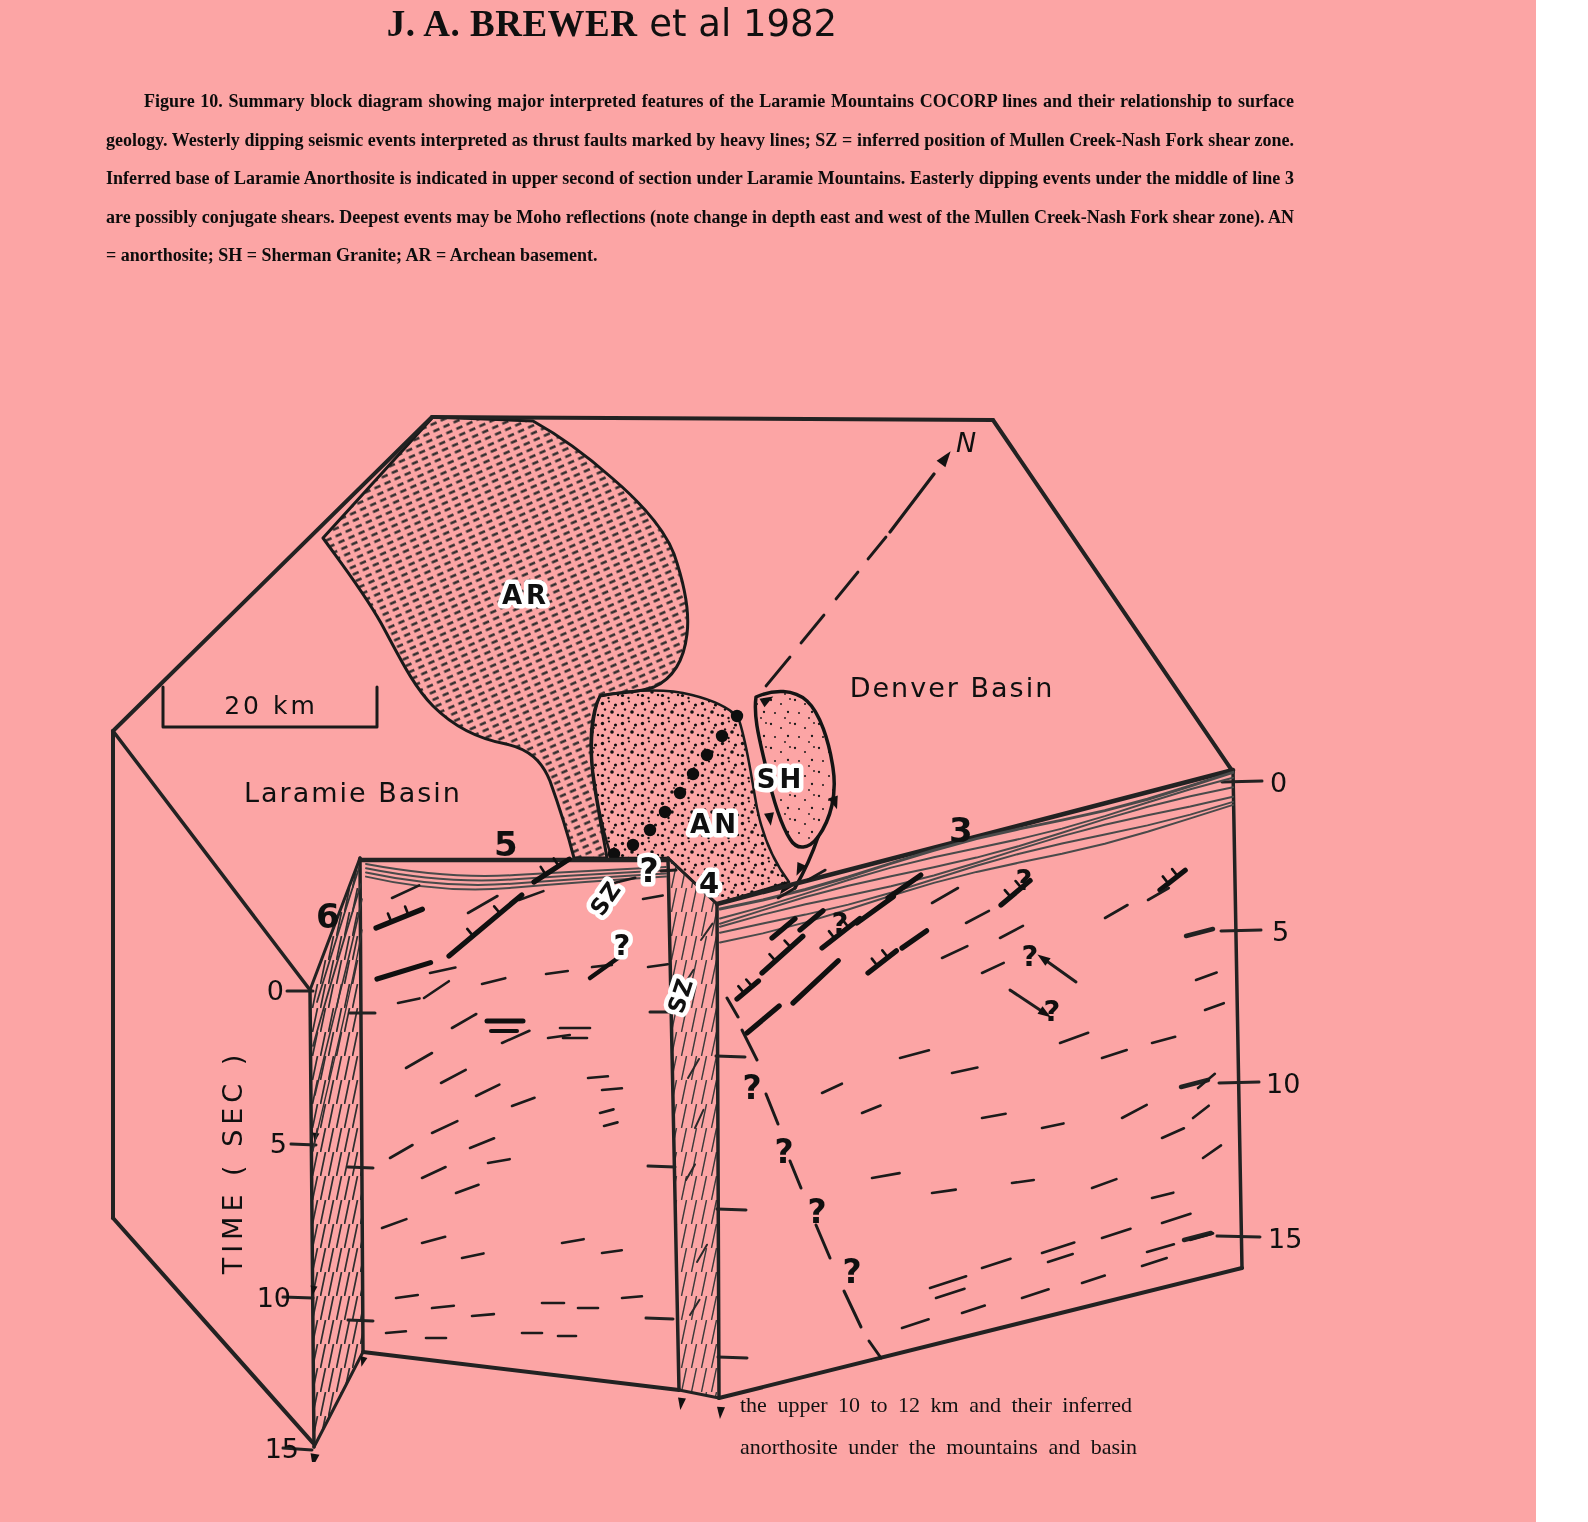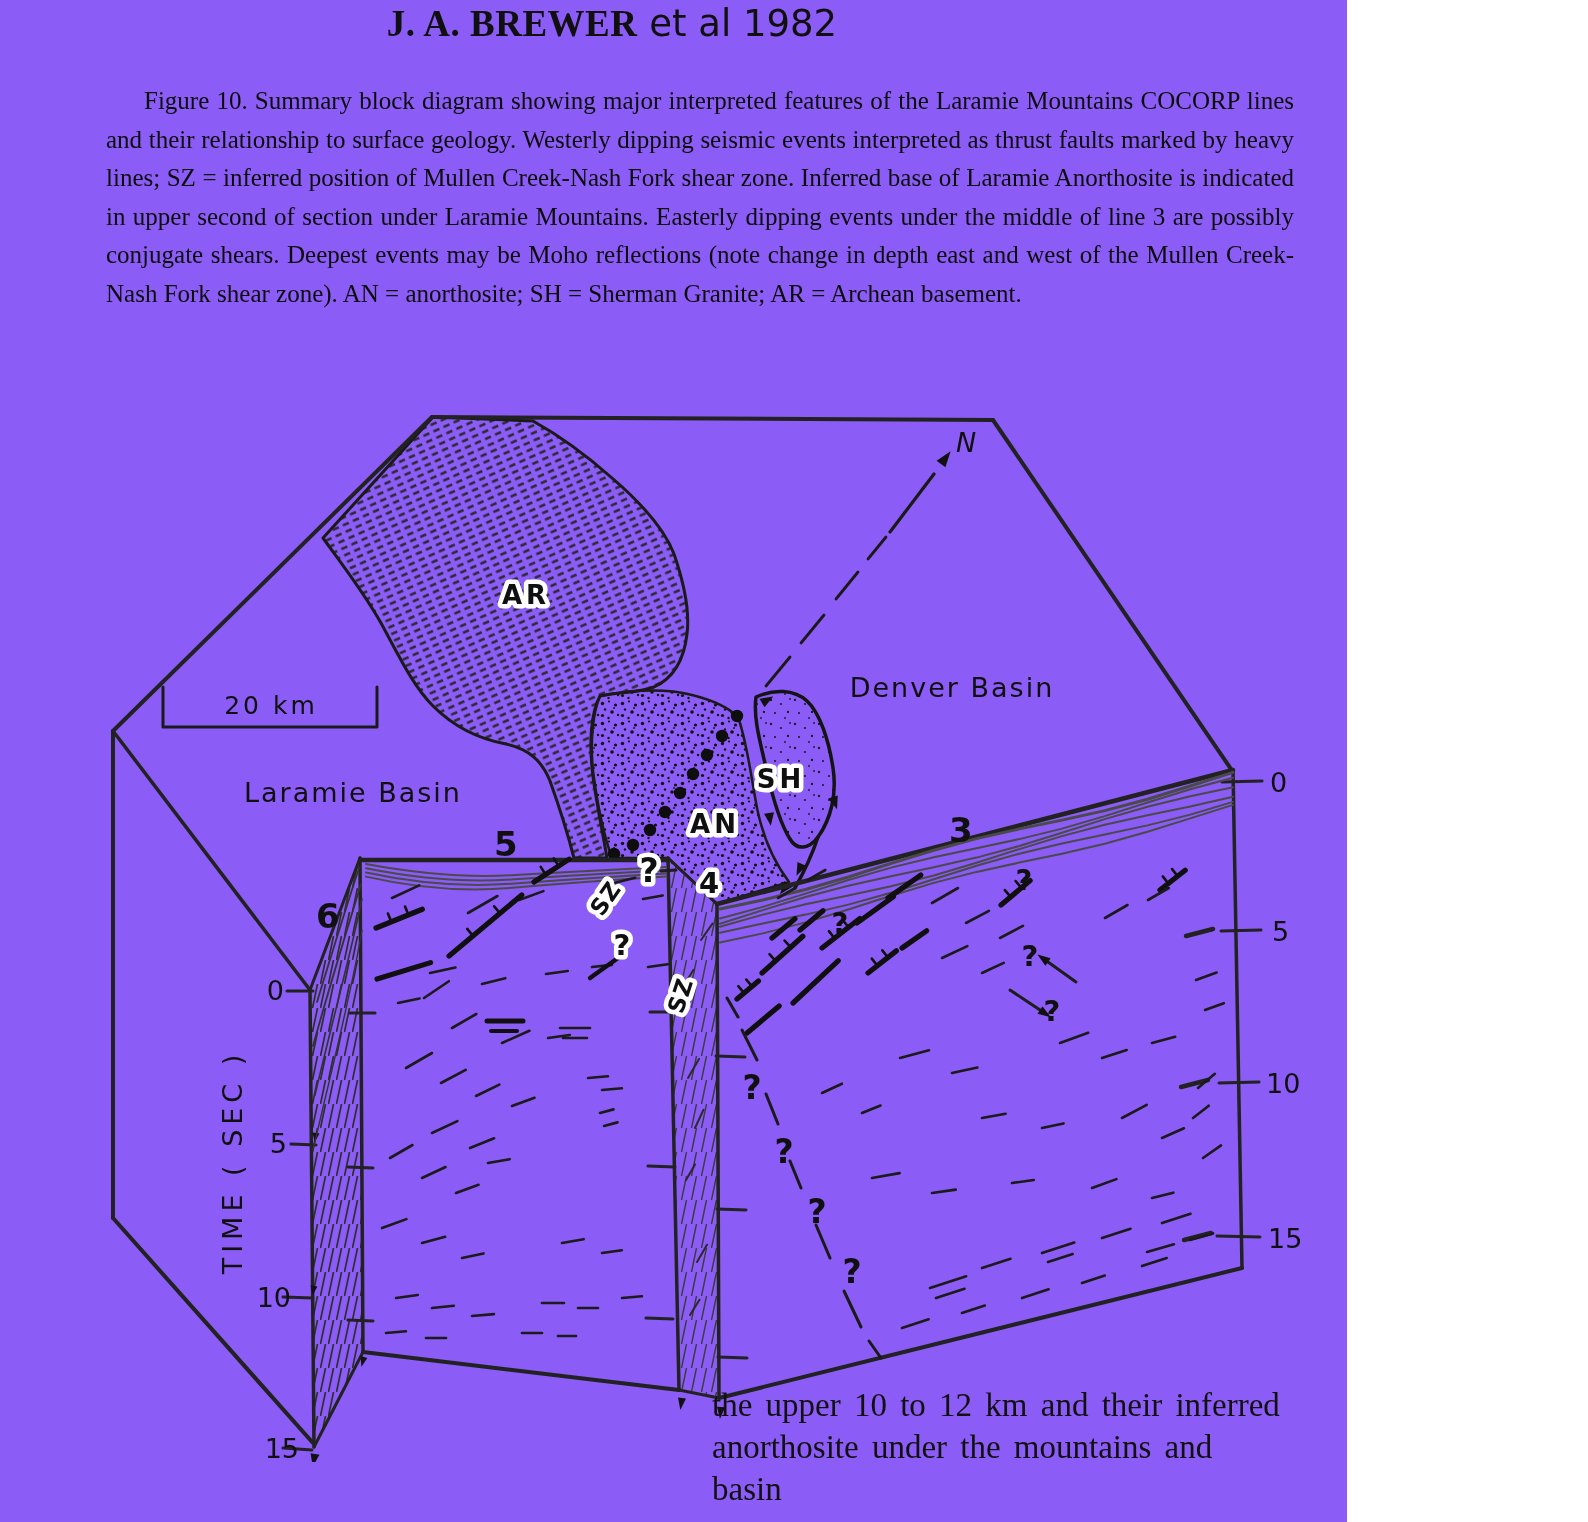--- a/index.html
+++ b/index.html
@@ -1,25 +1,25 @@
 <!DOCTYPE html>
 <html><head>
 <meta charset="utf-8">
 <style>
   html,body{margin:0;padding:0;background:#ffffff;}
-  .page{position:relative;width:1347px;height:1522px;background:#8b5cf6;overflow:hidden;
+  .page{position:relative;width:1536px;height:1522px;background:#fca5a5;overflow:hidden;
         font-family:"Liberation Sans",sans-serif;}
   .title{position:absolute;left:0;top:2px;width:1224px;text-align:center;font-size:37px;color:#101010;white-space:nowrap;}
   .title .author{font-family:"Liberation Serif",serif;font-weight:700;letter-spacing:0.5px;}
   .title .suffix{font-family:"DejaVu Sans",sans-serif;font-weight:500;}
   .caption{position:absolute;left:106px;top:82px;width:1188px;margin:0;
-           font-family:"Liberation Serif",serif;font-weight:400;font-size:25px;
+           font-family:"Liberation Serif",serif;font-weight:700;font-size:18px;
            line-height:38.6px;text-align:justify;text-indent:38px;color:#0c0c0c;}
-  .cont{position:absolute;left:712px;top:1384px;width:568px;
-        font-family:"Liberation Serif",serif;font-size:33px;line-height:42px;color:#111;word-spacing:5px;}
+  .cont{position:absolute;left:740px;top:1384px;width:568px;
+        font-family:"Liberation Serif",serif;font-size:22px;line-height:42px;color:#111;word-spacing:5px;}
   #fig{position:absolute;left:0;top:400px;}
   text{font-family:"DejaVu Sans",sans-serif;fill:#101010;}
   .lbl{font-size:27px;font-weight:500;letter-spacing:2px;}
   .reg{font-size:26px;font-weight:700;letter-spacing:4px;}
   .num{font-size:34px;font-weight:700;}
   .num4{font-size:29px;font-weight:700;}
   .sz{font-size:23px;font-weight:700;letter-spacing:1px;}
   .tick{font-size:27px;font-weight:500;}
   .q{font-size:29px;font-weight:700;}
   .qbig{font-size:33px;font-weight:700;}

